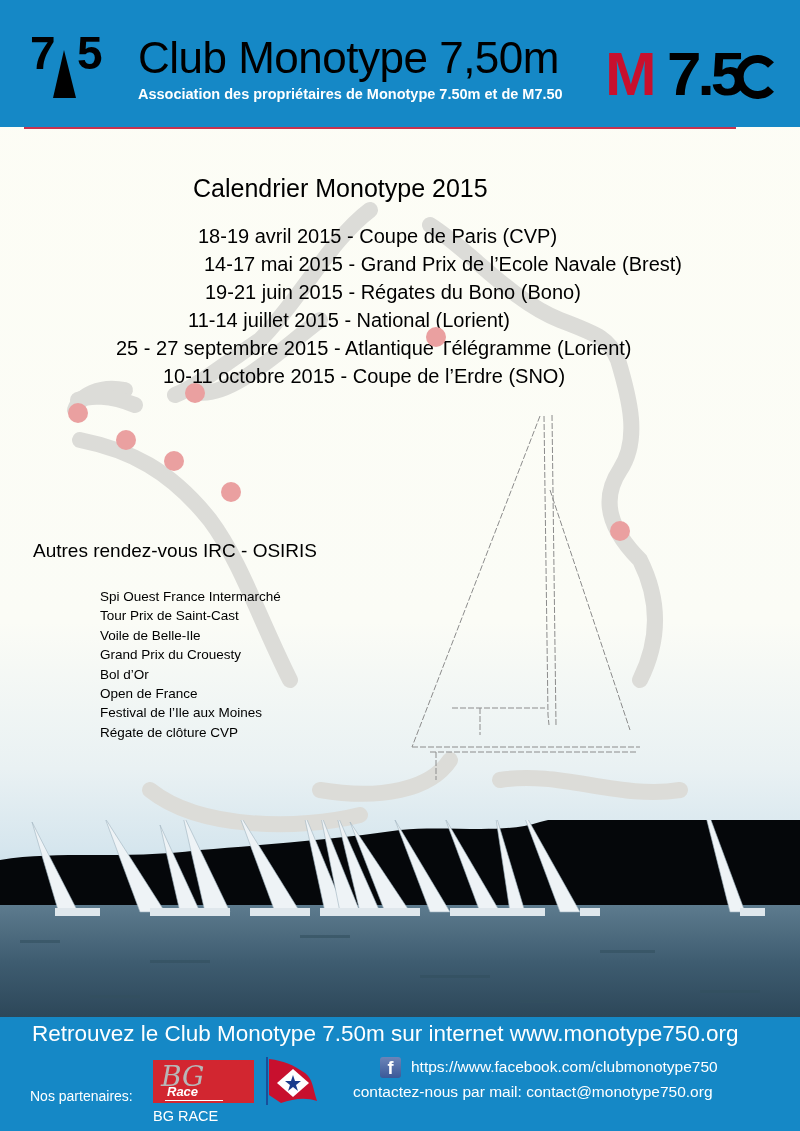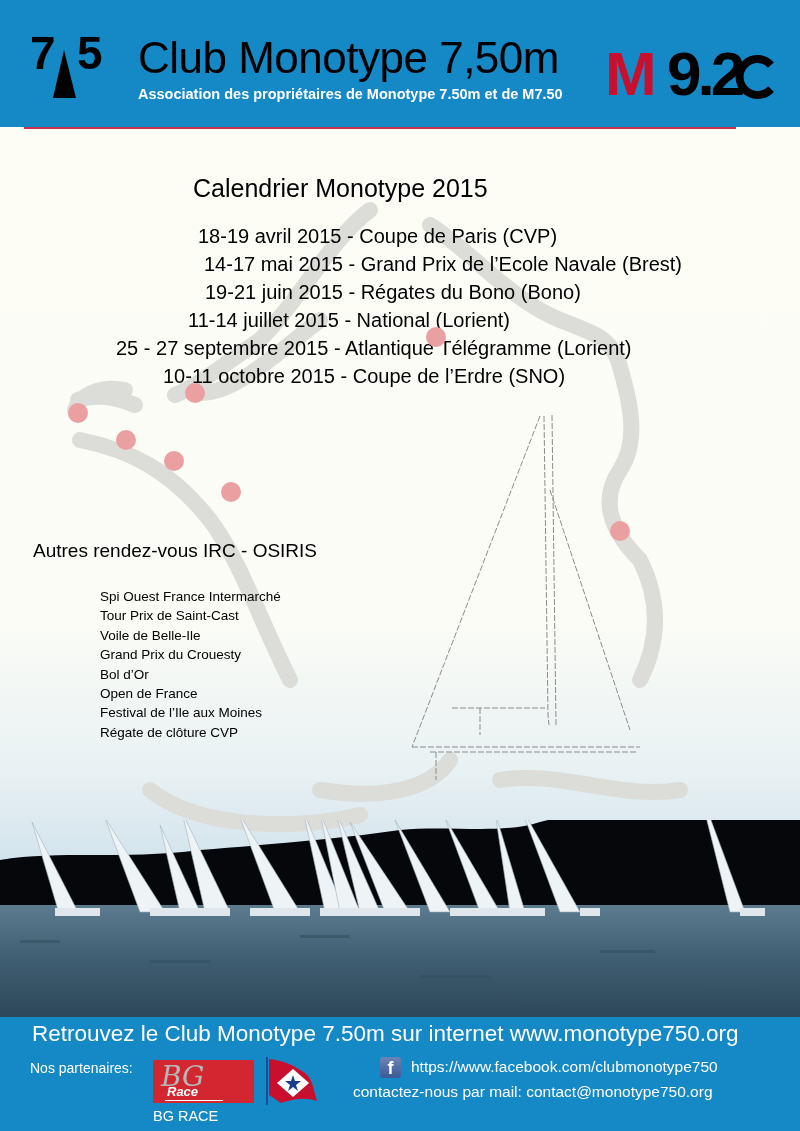--- a/index.html
+++ b/index.html
@@ -34,21 +34,21 @@
   .other-title { position: absolute; left: 33px; top: 540px; font-size: 19px; color: #000; }
   .other-list { position: absolute; left: 100px; top: 587px; font-size: 13.5px; color: #000; }
   .other-item { line-height: 19.4px; }
 
   
   .photo { position: absolute; left: 0; top: 820px; width: 800px; height: 200px; }
 
   
   .footer { position: absolute; left: 0; top: 1017px; width: 800px; height: 114px; background: #1588c6; }
   .footer-title { position: absolute; left: 32px; top: 1021px; font-size: 22.5px; color: #fff; white-space: nowrap; }
-  .partners-label { position: absolute; left: 30px; top: 1060px; font-size: 14px; color: #fff; }
+  .partners-label { position: absolute; left: 30px; top: 1088px; font-size: 14px; color: #fff; }
   .bg-logo { position: absolute; left: 153px; top: 1060px; width: 101px; height: 43px; background: #d22630; }
   .bg-label { position: absolute; left: 153px; top: 1108px; font-size: 14.5px; color: #fff; }
   .cvp-flag { position: absolute; left: 265px; top: 1055px; }
   .cvp-label { position: absolute; left: 265px; top: 1108px; font-size: 14.5px; color: #fff; white-space: nowrap; margin-top: 36px; }
   .fb-icon { position: absolute; left: 380px; top: 1057px; width: 21px; height: 21px; background: linear-gradient(#6c84b8, #3b5998); border-radius: 3px; color: #fff; font-weight: bold; font-size: 18px; text-align: center; line-height: 23px; }
   .fb-url { position: absolute; left: 411px; top: 1058px; font-size: 15.5px; color: #fff; white-space: nowrap; }
   .contact { position: absolute; left: 353px; top: 1083px; font-size: 15.5px; color: #fff; white-space: nowrap; }
 </style>
 </head>
 <body>
@@ -89,21 +89,21 @@
       <polygon points="14,0 3,48 26,48" fill="#000"></polygon>
     </svg>
     <span class="n5">5</span>
   </div>
 
   <div class="club-title">Club Monotype 7,50m</div>
   <div class="club-sub">Association des propriétaires de Monotype 7.50m et de M7.50</div>
 
   <div class="m750">
     <span class="m">M</span>
-    <span class="num">9.2</span>
+    <span class="num">7.5</span>
     <svg style="position:absolute;left:130px;top:8px" width="42" height="44" viewBox="0 0 42 44">
       <path d="M36 10 A 18 18 0 1 0 36 34" fill="none" stroke="#000" stroke-width="8"></path>
     </svg>
   </div>
 
   <div class="cal-title">Calendrier Monotype 2015</div>
   <div class="cal-list">
     <div class="cal-item" style="left:198px;top:0px">18-19 avril 2015 - Coupe de Paris (CVP)</div>
     <div class="cal-item" style="left:204px;top:28px">14-17 mai 2015 - Grand Prix de l’Ecole Navale (Brest)</div>
     <div class="cal-item" style="left:205px;top:56px">19-21 juin 2015 - Régates du Bono (Bono)</div>

